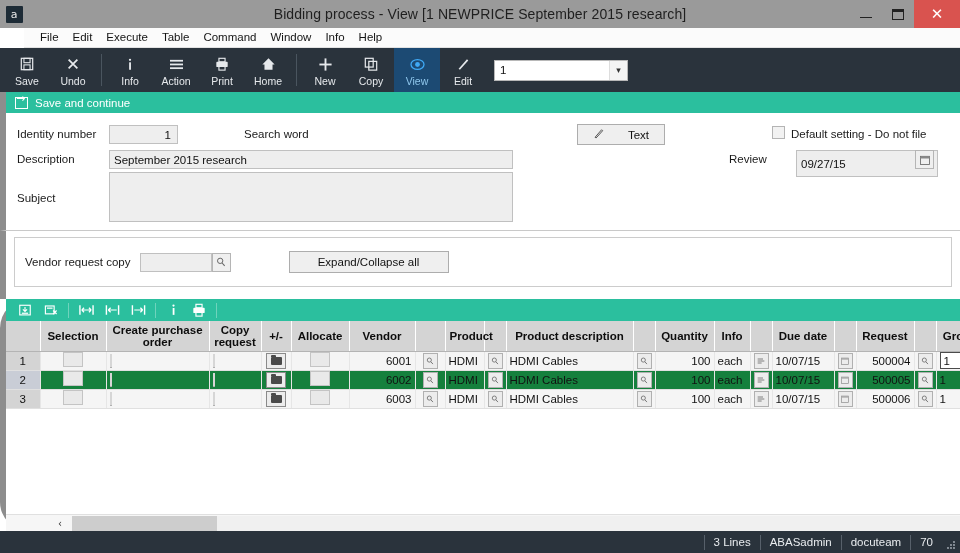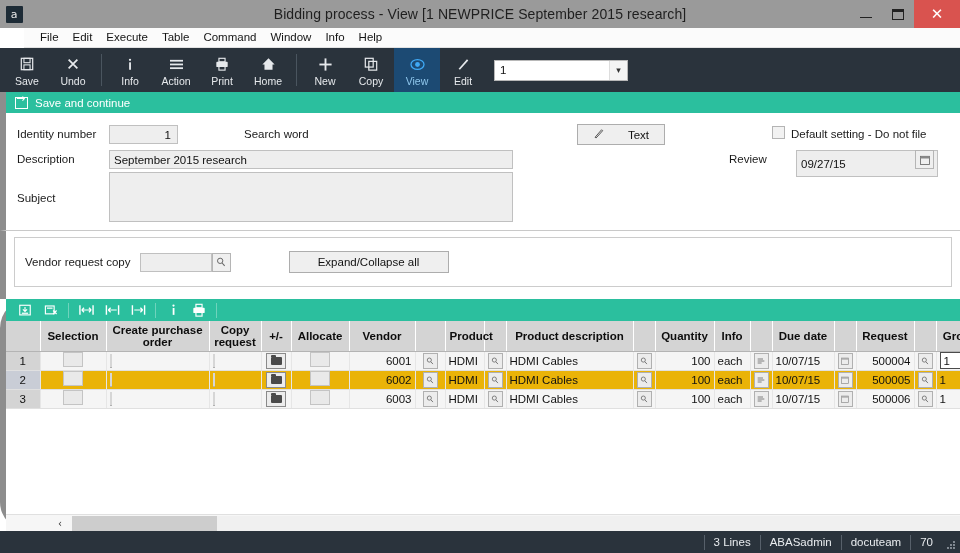--- a/index.html
+++ b/index.html
@@ -320,21 +320,21 @@
     border-right: 1px solid #e6e6e6;
     border-bottom: 1px solid #e0e0e0;
     height: 19px;
     padding: 0 3px;
     background: #f5f5f5;
     color: #111;
     vertical-align: middle;
     white-space: nowrap;
     overflow: hidden;
   }
-  tr.alt td { background: #eab308; }
+  tr.alt td { background: #15803d; }
   td.rownum {
     background: #d4d4d4 !important;
     text-align: center;
     color: #333;
     font-size: 11.5px;
     border-right: 1px solid #bfbfbf;
   }
   tr.alt td.rownum { background: #c9cdd6 !important; }
   td.right { text-align: right; padding-right: 5px; }
   td.center { text-align: center; }

